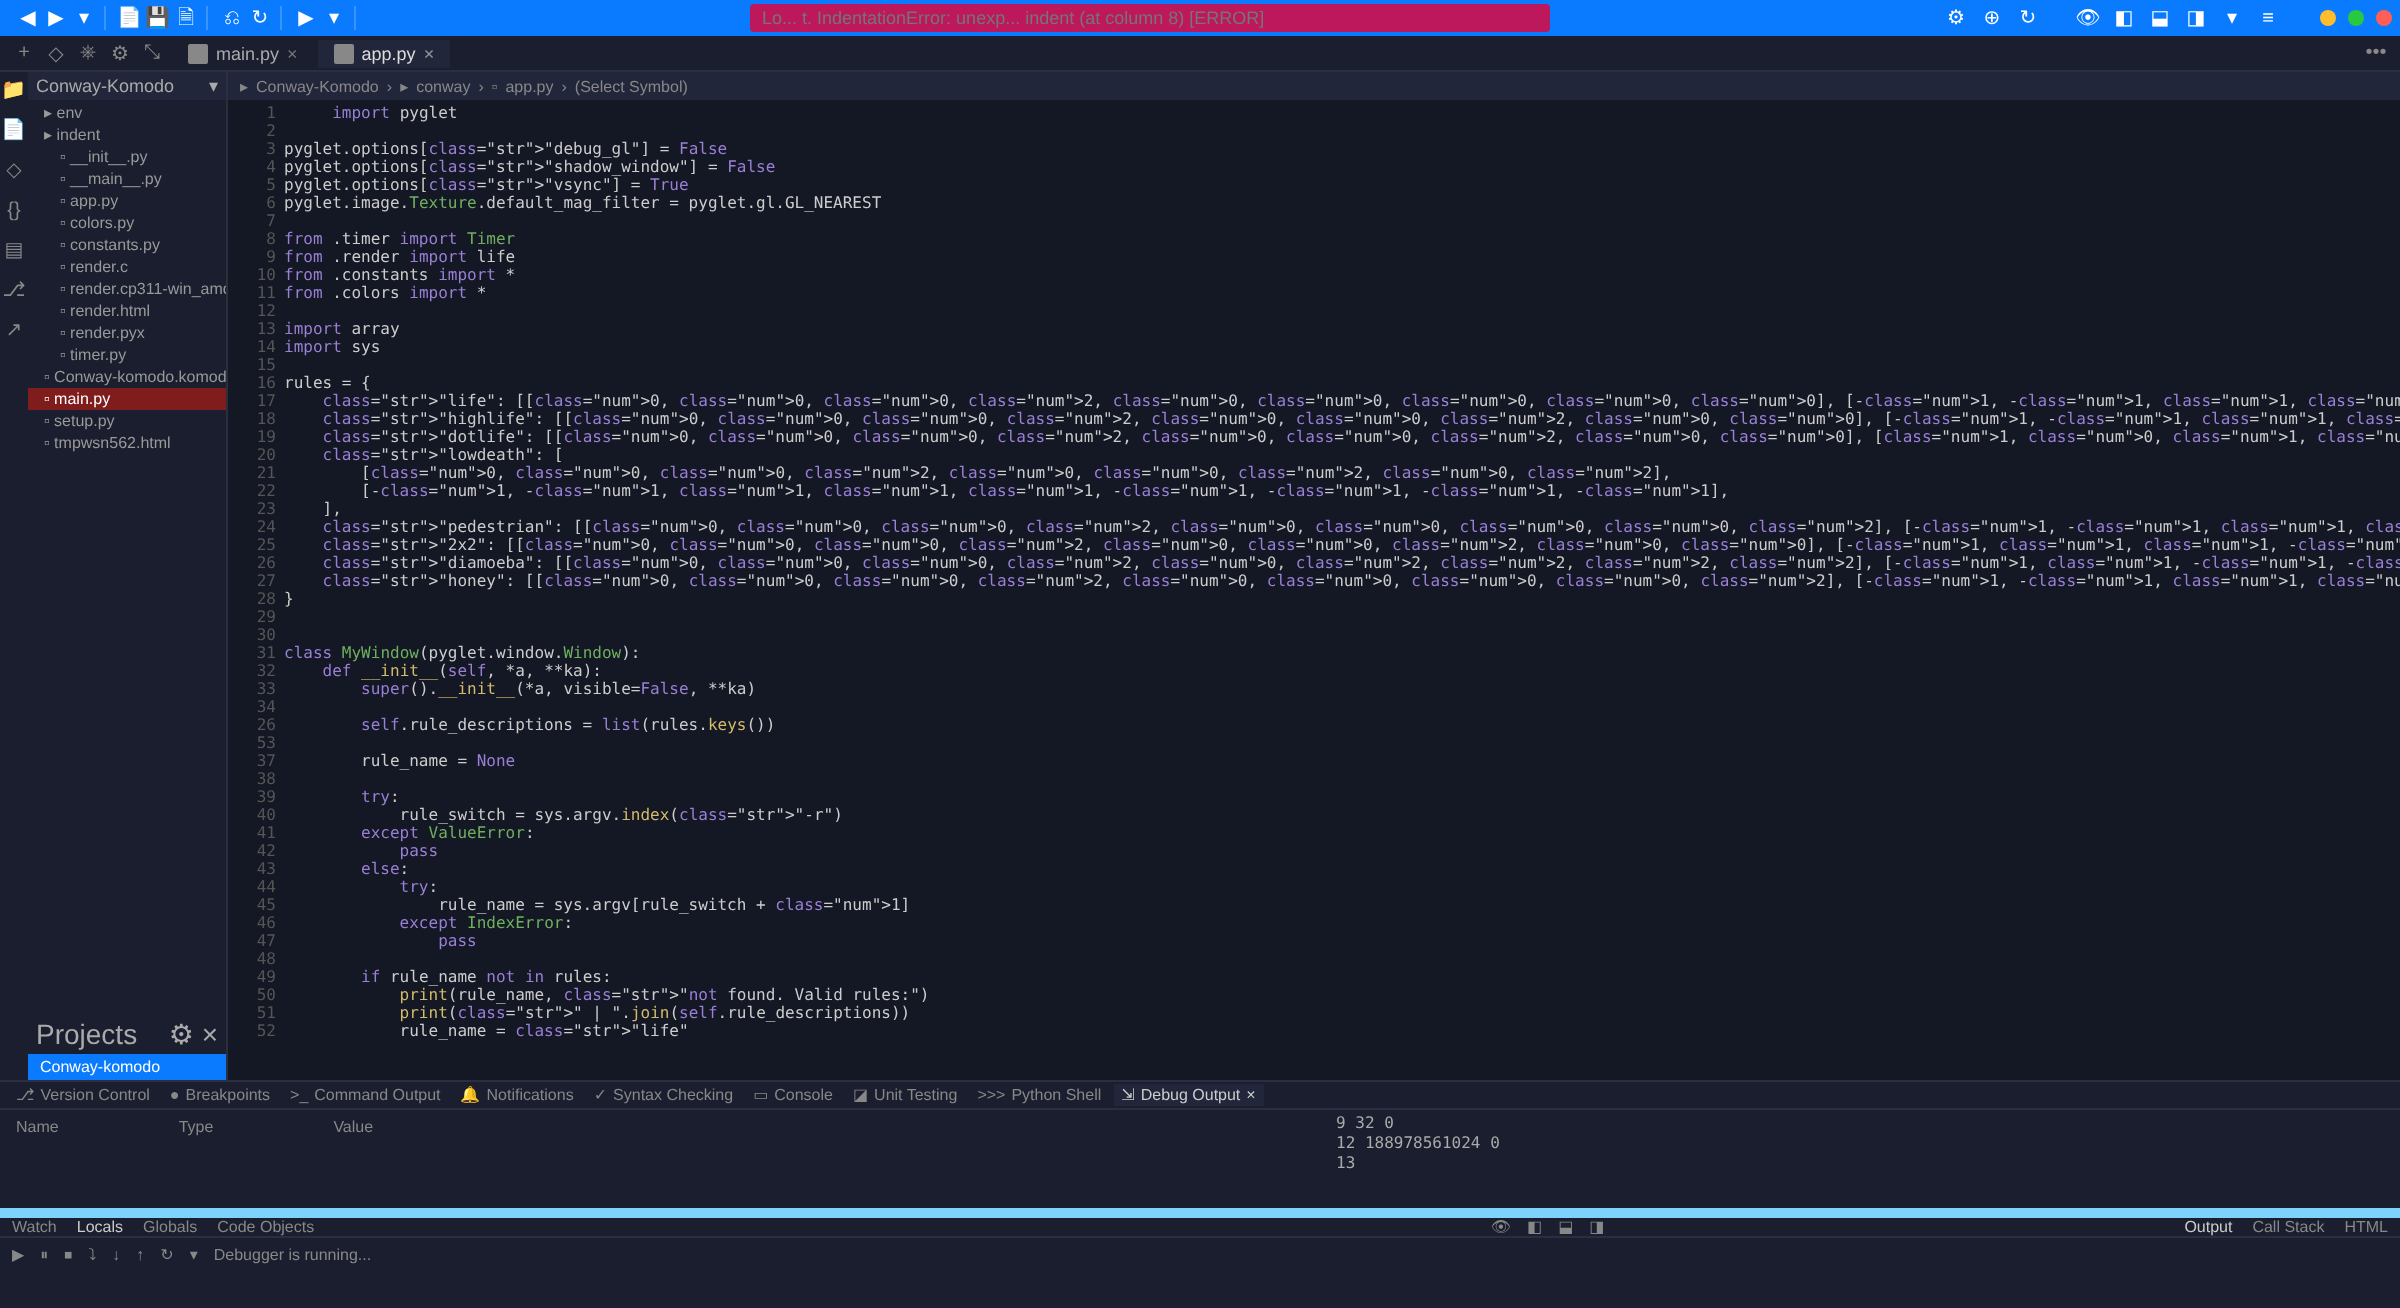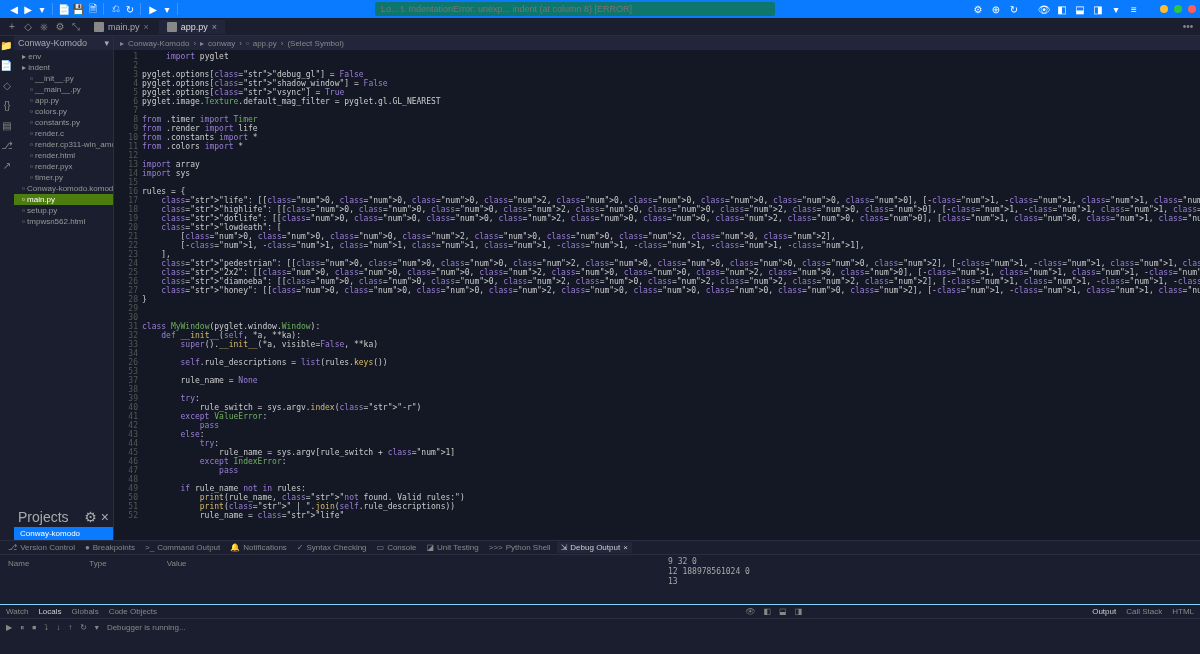--- a/index.html
+++ b/index.html
@@ -1,62 +1,62 @@
 <!DOCTYPE html>
 <html><head>
 <meta charset="utf-8">
 <style>
 * { margin: 0; padding: 0; box-sizing: border-box; }
 body { font-family: 'Segoe UI', Arial, sans-serif; font-size: 10px; background: #1a1e2e; color: #ccc; overflow: hidden; width: 1200px; height: 654px; }
 .topbar { height: 18px; background: #0a7bff; display: flex; align-items: center; padding: 0 4px; color: #fff; }
 .topbar-left { display: flex; gap: 2px; align-items: center; }
 .topbar-center { flex: 1; display: flex; justify-content: center; }
 .topbar-right { display: flex; gap: 6px; align-items: center; }
-.search-box { background: #0f766e; border: none; width: 400px; height: 14px; border-radius: 2px; padding: 0 6px; color: #fff; font-size: 9px; }
+.search-box { background: #be185d; border: none; width: 400px; height: 14px; border-radius: 2px; padding: 0 6px; color: #fff; font-size: 9px; }
 .tb-icon { width: 12px; height: 12px; display: flex; align-items: center; justify-content: center; cursor: pointer; font-size: 10px; }
 .tb-group { display: flex; gap: 2px; padding: 0 4px; border-right: 1px solid rgba(255,255,255,0.2); }
 .dot { width: 8px; height: 8px; border-radius: 4px; }
 .dot-y { background: #ffbd2e; }
 .dot-g { background: #27c93f; }
 .dot-r { background: #ff5f56; }
 .tabbar { height: 18px; background: #1a1e2e; display: flex; align-items: center; padding: 0 4px; border-bottom: 1px solid #2a2e3e; }
 .tabbar-icon { width: 16px; height: 16px; display: flex; align-items: center; justify-content: center; cursor: pointer; color: #888; }
 .tab { padding: 2px 8px; margin-left: 2px; display: flex; align-items: center; gap: 4px; cursor: pointer; font-size: 9px; color: #aaa; }
 .tab.active { background: #22263a; color: #ddd; }
 .tab-close { font-size: 9px; opacity: 0.6; }
 .tab-icon { width: 10px; height: 10px; background: #888; border-radius: 1px; }
 .main { display: flex; height: 504px; }
 .activity-bar { width: 18px; background: #1a1e2e; display: flex; flex-direction: column; align-items: center; padding-top: 2px; gap: 6px; }
 .ab-icon { width: 14px; height: 14px; cursor: pointer; display: flex; align-items: center; justify-content: center; color: #888; font-size: 10px; }
 .sidebar { width: 100px; background: #1a1e2e; border-right: 1px solid #2a2e3e; display: flex; flex-direction: column; font-size: 9px; }
 .project-header { padding: 2px 4px; background: #22263a; color: #aaa; display: flex; align-items: center; justify-content: space-between; }
 .file-tree { flex: 1; overflow: hidden; padding: 1px 0; }
 .tree-item { padding: 1px 4px 1px 14px; cursor: pointer; color: #999; white-space: nowrap; overflow: hidden; text-overflow: ellipsis; font-size: 8px; display: flex; align-items: center; gap: 2px; }
 .tree-item.folder { padding-left: 8px; }
-.tree-item.selected { background: #4d7c0f; color: #fff; }
+.tree-item.selected { background: #7f1d1d; color: #fff; }
 .projects-section { padding: 2px 4px; background: #1a1e2e; color: #aaa; display: flex; align-items: center; justify-content: space-between; font-size: 14px; }
 .project-item { padding: 2px 6px; background: #0a7bff; color: #fff; font-size: 8px; }
 .editor-area { flex: 1; display: flex; flex-direction: column; background: #141824; position: relative; }
 .breadcrumbs { height: 14px; background: #22263a; display: flex; align-items: center; padding: 0 6px; gap: 4px; font-size: 8px; color: #888; }
 .crumb { cursor: pointer; }
 .code-area { flex: 1; display: flex; overflow: hidden; position: relative; }
 .gutter { width: 28px; background: #141824; padding-top: 2px; text-align: right; color: #555; font-size: 8px; font-family: Consolas, monospace; line-height: 9px; padding-right: 4px; }
 .code { flex: 1; padding-top: 2px; font-family: Consolas, monospace; font-size: 8px; line-height: 9px; white-space: pre; color: #ccc; }
 .code .kw { color: #9a7fd6; }
 .code .cls { color: #6fb05f; }
 .code .fn { color: #d4bb6a; }
 .bottom-panel { height: 96px; background: #1a1e2e; border-top: 1px solid #2a2e3e; display: flex; flex-direction: column; }
 .panel-tabs { height: 14px; display: flex; align-items: center; padding: 0 4px; gap: 2px; font-size: 8px; color: #888; border-bottom: 1px solid #2a2e3e; }
 .panel-tab { padding: 1px 4px; cursor: pointer; display: flex; align-items: center; gap: 3px; }
 .panel-tab.active { background: #22263a; color: #ccc; }
 .panel-body { flex: 1; display: flex; }
 .debug-vars { flex: 1; padding: 2px 8px; font-size: 8px; }
 .debug-cols { display: flex; gap: 60px; color: #888; padding: 2px 0; }
 .debug-output { width: 540px; padding: 2px 8px; font-family: Consolas, monospace; font-size: 8px; line-height: 10px; color: #aaa; }
-.panel-subtabs { height: 14px; display: flex; align-items: center; padding: 0 6px; gap: 10px; font-size: 8px; border-top: 1px solid #7dd3fc; }
+.panel-subtabs { height: 14px; display: flex; align-items: center; padding: 0 6px; gap: 10px; font-size: 8px; border-top: 5px solid #7dd3fc; }
 .subtab { cursor: pointer; color: #888; }
 .subtab.active { color: #ccc; }
 .debug-controls { height: 18px; display: flex; align-items: center; padding: 0 6px; gap: 8px; font-size: 8px; border-top: 1px solid #2a2e3e; }
 .dc-icon { cursor: pointer; color: #888; }
 .dc-text { color: #888; }
 </style>
 </head>
 <body>
 
 <div class="topbar">

